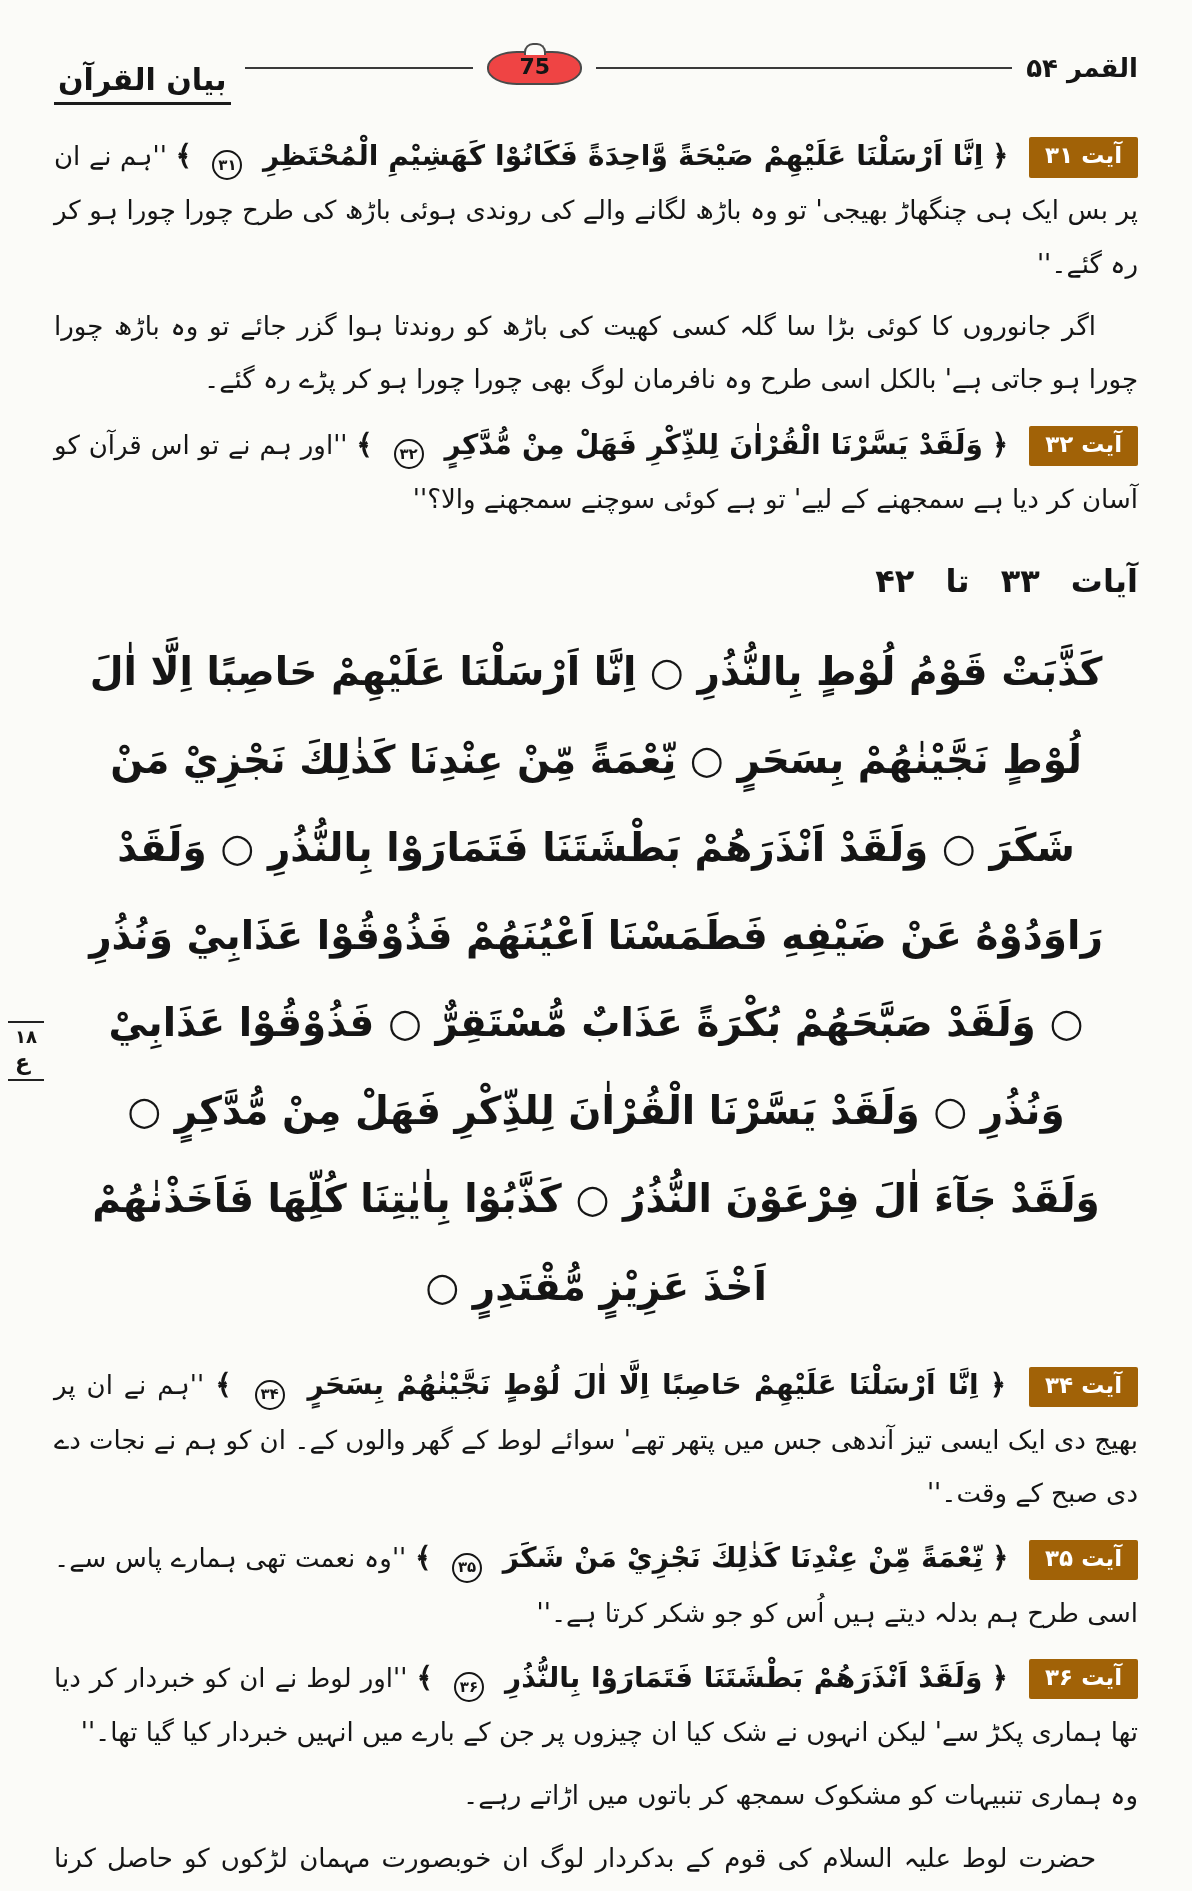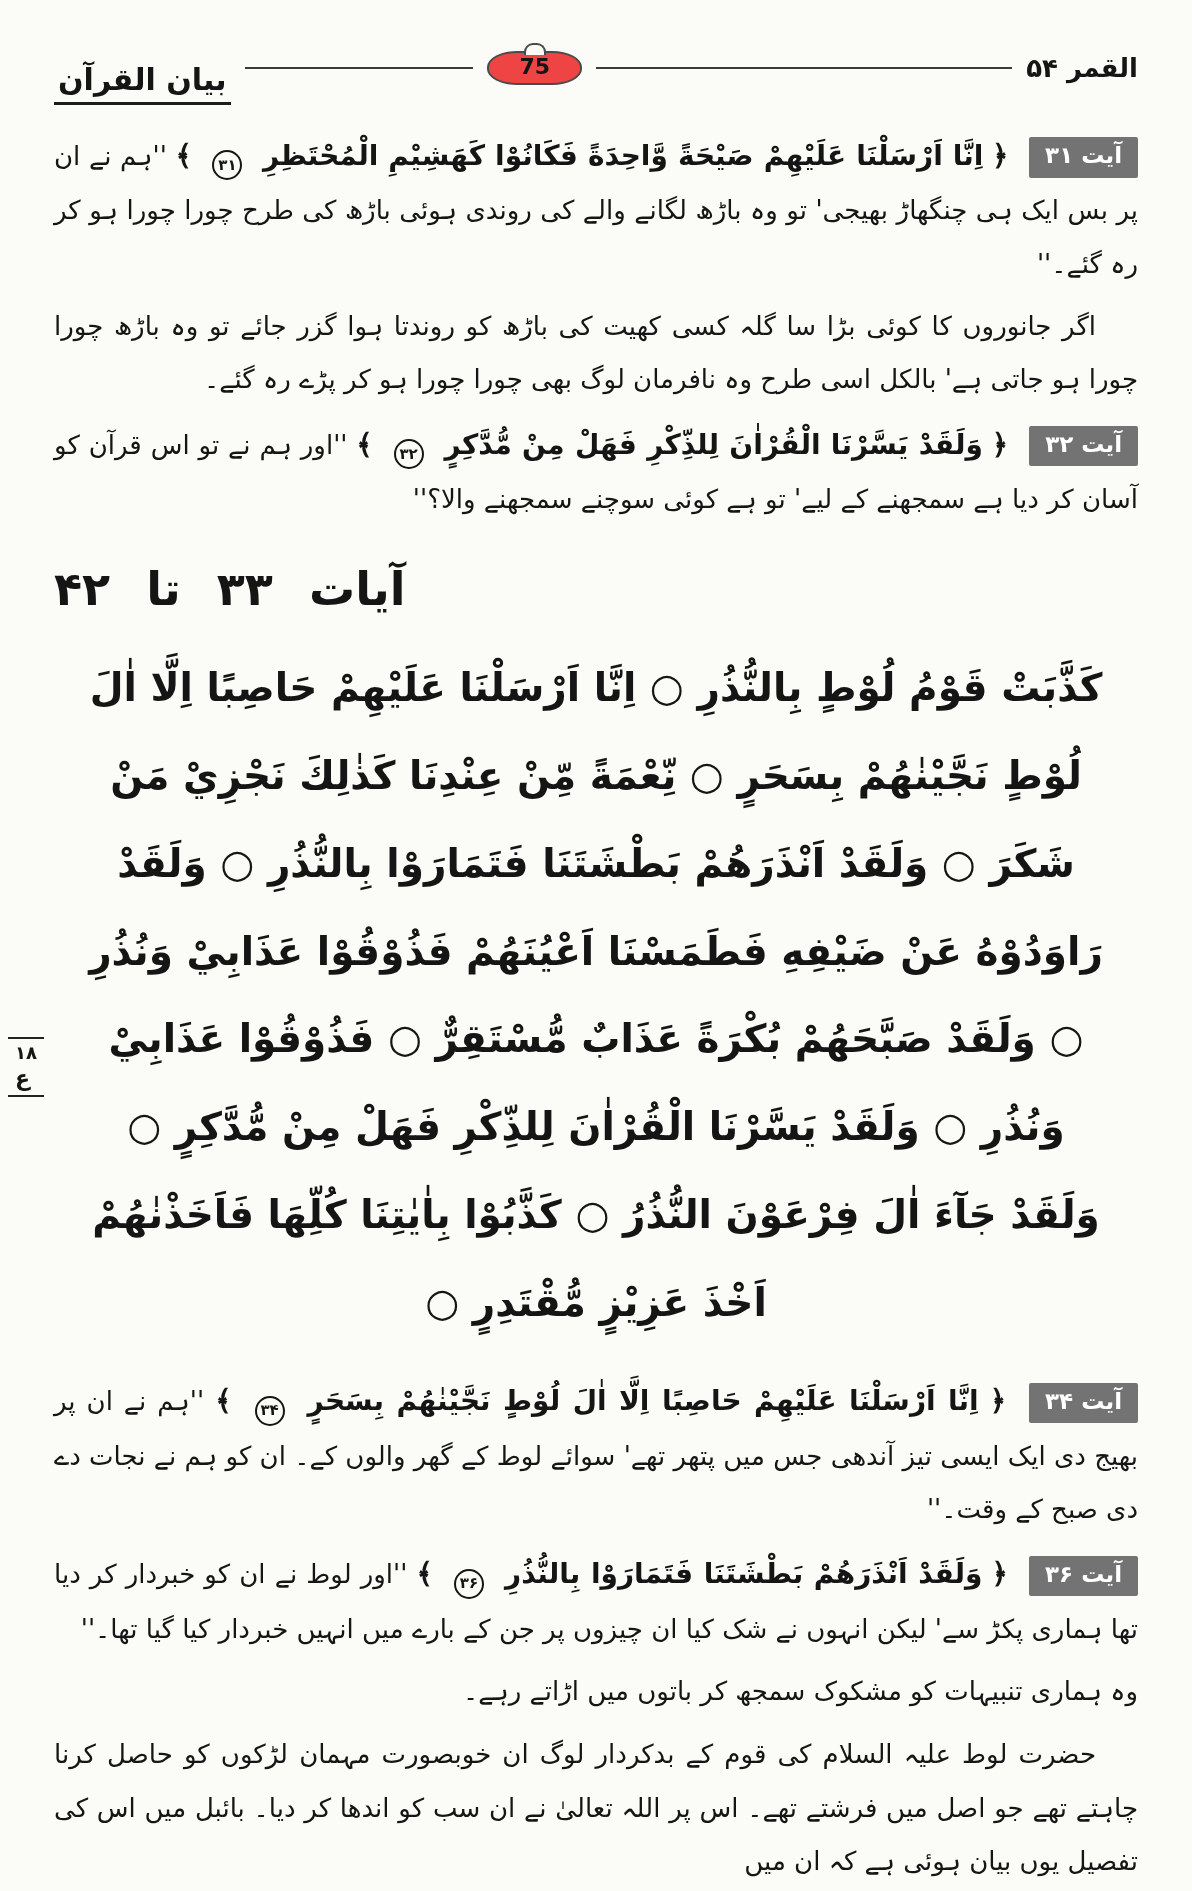--- a/index.html
+++ b/index.html
@@ -37,35 +37,35 @@
   .surah { font-size:26px; font-weight:bold; white-space:nowrap; }
 
   
   p.entry, p.commentary {
     font-size:26px; line-height:2.05; text-align:justify;
     margin:9px 0 7px;
   }
   p.commentary.indent, p.closing { text-indent:42px; }
   p.closing { font-size:26px; line-height:2.05; text-align:justify; margin:10px 0 0; }
   .ayat-marker {
-    display:inline-block; background:#737373; color:#fff;
+    display:inline-block; background:#a16207; color:#fff;
     font-weight:bold; font-size:23px; line-height:1.35;
     padding:3px 16px 6px; margin-left:12px; border-radius:2px;
     vertical-align:middle;
   }
   .arabic, .bracket { font-weight:bold; font-size:28px; }
   .vnum {
     display:inline-flex; align-items:center; justify-content:center;
     width:30px; height:30px; border:2px solid #151515; border-radius:50%;
     font-size:15px; font-weight:bold; vertical-align:-5px; margin:0 12px;
   }
 
   
   h2.heading {
-    text-align:left; font-size:46px; font-weight:bold;
+    text-align:right; font-size:32px; font-weight:bold;
     margin:36px 0 28px; word-spacing:20px;
   }
 
   
   .quran-wrap { position:relative; margin:6px 26px 26px; }
   .quran {
     font-size:39px; font-weight:bold; line-height:2.25;
     text-align:center; padding:0 8px;
   }
   .ruku {
@@ -122,20 +122,28 @@
 
   <p class="entry">
     <span class="ayat-marker">آیت ۳۴</span>
     <span class="bracket">﴿</span>
     <span class="arabic">اِنَّا اَرْسَلْنَا عَلَيْهِمْ حَاصِبًا اِلَّا اٰلَ لُوْطٍ نَجَّيْنٰهُمْ بِسَحَرٍ</span>
     <span class="vnum">۳۴</span>
     <span class="bracket">﴾</span>
     <span class="urdu">''ہم نے ان پر بھیج دی ایک ایسی تیز آندھی جس میں پتھر تھے' سوائے لوط کے گھر والوں کے۔ ان کو ہم نے نجات دے دی صبح کے وقت۔''</span>
   </p>
 
+  <p class="entry">
+    <span class="ayat-marker">آیت ۳۵</span>
+    <span class="bracket">﴿</span>
+    <span class="arabic">نِّعْمَةً مِّنْ عِنْدِنَا كَذٰلِكَ نَجْزِيْ مَنْ شَكَرَ</span>
+    <span class="vnum">۳۵</span>
+    <span class="bracket">﴾</span>
+    <span class="urdu">''وہ نعمت تھی ہمارے پاس سے۔ اسی طرح ہم بدلہ دیتے ہیں اُس کو جو شکر کرتا ہے۔''</span>
+  </p>
 
   <p class="entry">
     <span class="ayat-marker">آیت ۳۶</span>
     <span class="bracket">﴿</span>
     <span class="arabic">وَلَقَدْ اَنْذَرَهُمْ بَطْشَتَنَا فَتَمَارَوْا بِالنُّذُرِ</span>
     <span class="vnum">۳۶</span>
     <span class="bracket">﴾</span>
     <span class="urdu">''اور لوط نے ان کو خبردار کر دیا تھا ہماری پکڑ سے' لیکن انہوں نے شک کیا ان چیزوں پر جن کے بارے میں انہیں خبردار کیا گیا تھا۔''</span>
   </p>
 

